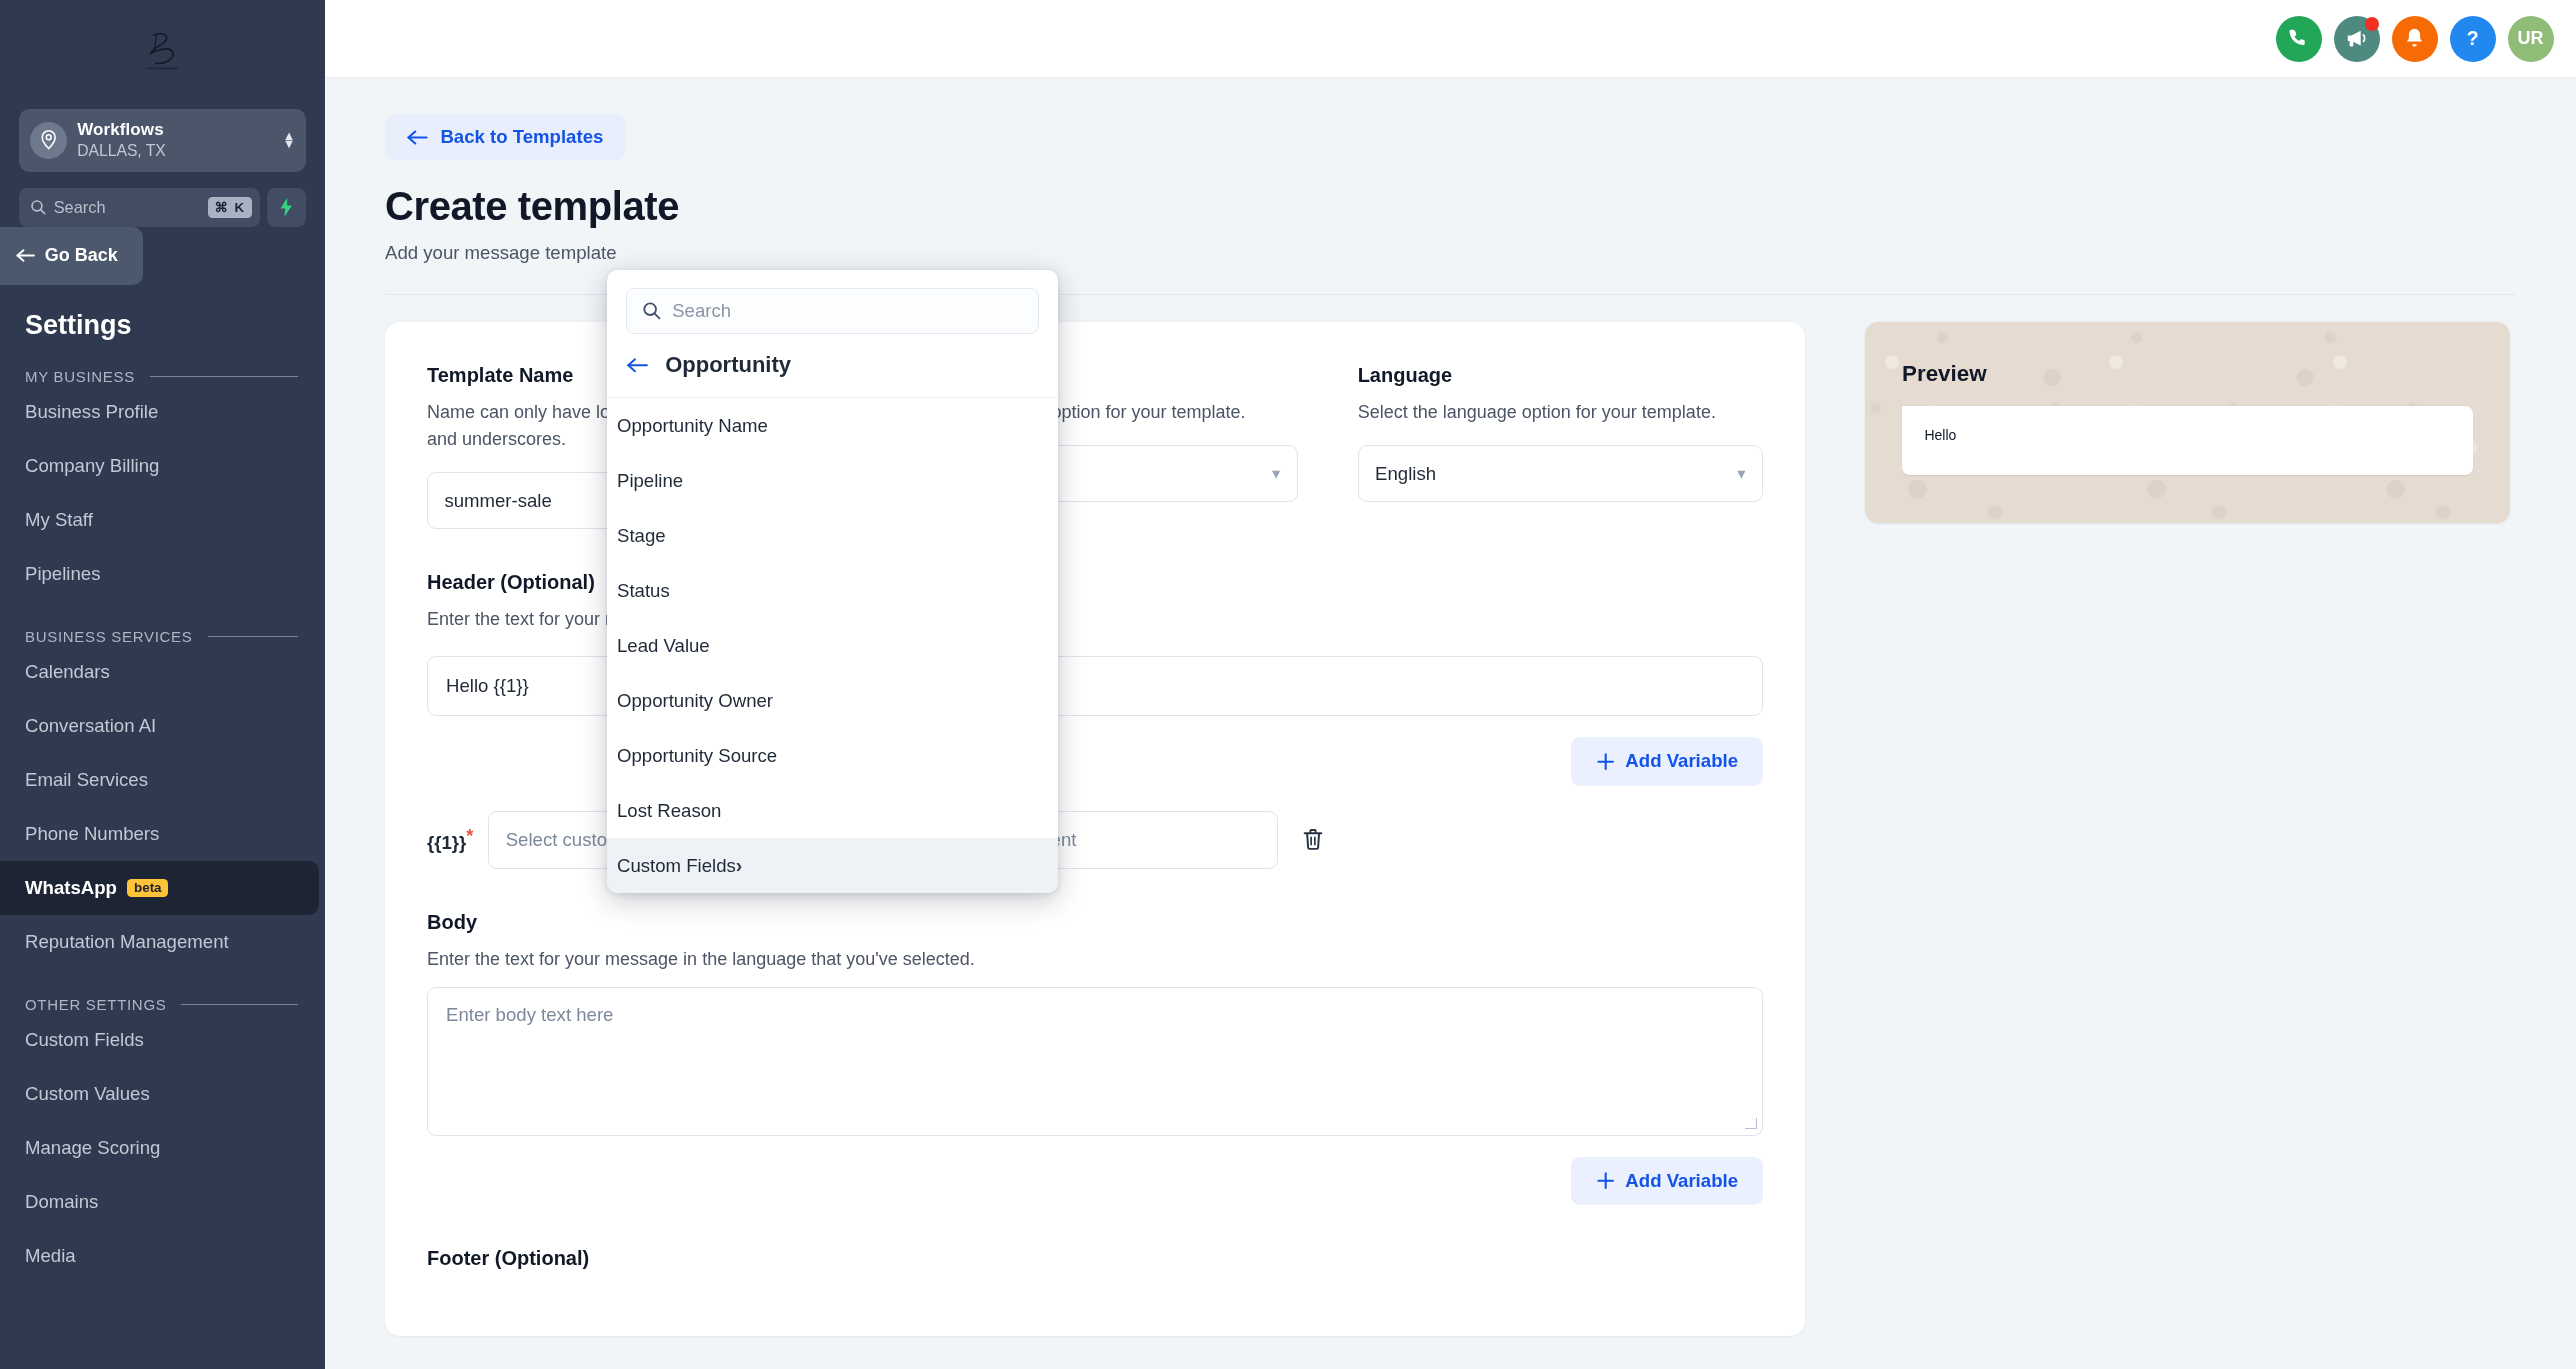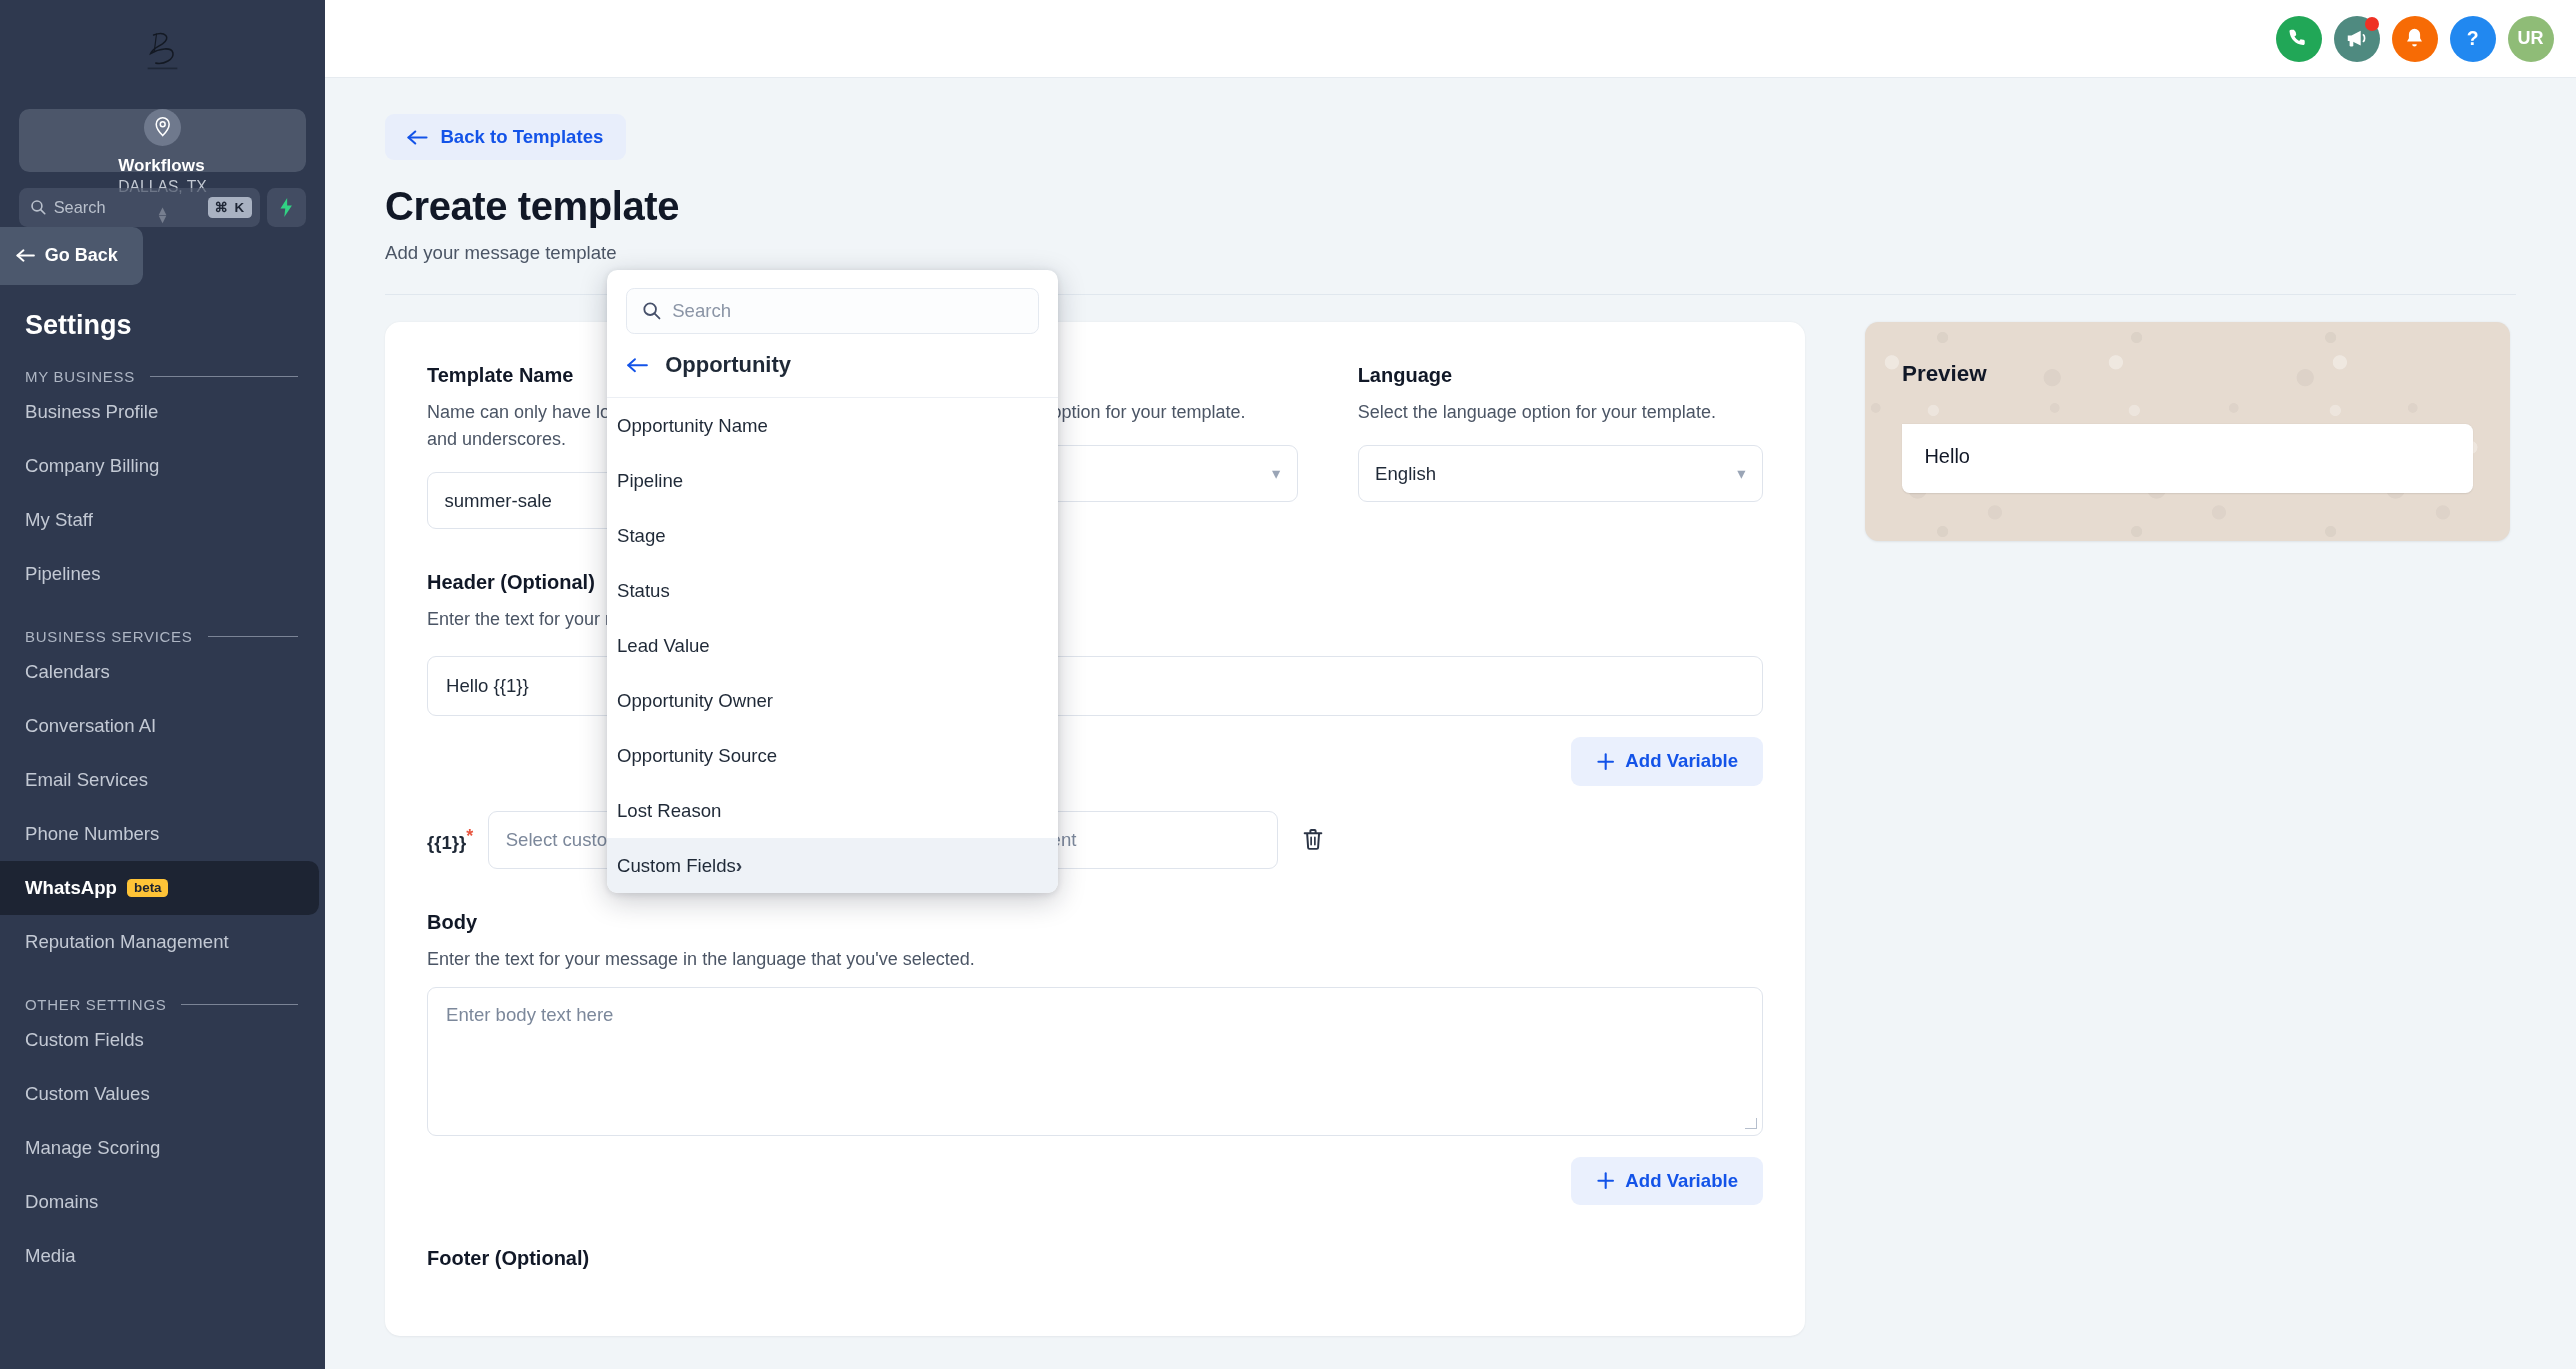--- a/index.html
+++ b/index.html
@@ -19,21 +19,20 @@
   }
   .logo-wrap {
     height: 104px; display: flex; align-items: center; justify-content: center;
   }
   .logo-mark { opacity: .9; }
 
   .loc-card {
     margin: 4.5px 19.4px 0 19.4px; height: 63px; background: #5b6578a8;
     border-radius: 10.4px; display: flex; align-items: center; padding: 0 10.4px; gap: 10.4px;
     cursor: pointer;
-    flex-direction: column;
   }
   .loc-avatar {
     width: 37px; height: 37px; border-radius: 50%; background: #6f798d;
     display: flex; align-items: center; justify-content: center; flex: 0 0 auto;
   }
   .loc-texts { flex: 1 1 auto; min-width: 0; line-height: 1.2; }
   .loc-title { color: #ffffff; font-size: 17px; font-weight: 700; letter-spacing: 0.1px; }
   .loc-sub { color: #c2c8d2; font-size: 15.7px; margin-top: 1.5px; }
   .loc-chev { color: #e3e6ec; font-size: 12.7px; line-height: 8.2px; text-align: center; }
 
@@ -180,22 +179,22 @@
       radial-gradient(circle at 90% 60%, rgba(255,255,255,.3) 0 6px, transparent 6.7px),
       radial-gradient(circle at 22% 70%, rgba(0,0,0,.04) 0 9px, transparent 9.7px),
       radial-gradient(circle at 58% 85%, rgba(0,0,0,.035) 0 6.7px, transparent 7.5px),
       radial-gradient(circle at 6% 48%,  rgba(0,0,0,.035) 0 4.5px, transparent 5.2px),
       radial-gradient(circle at 34% 44%, rgba(255,255,255,.28) 0 5.2px, transparent 6px);
     background-size: 224px 224px, 194px 194px, 253px 253px, 209px 209px, 239px 239px, 224px 224px, 179px 179px, 201px 201px;
     box-shadow: 0 0.7px 2.2px rgba(16,24,40,.08);
   }
   .preview-title { font-size: 22.4px; font-weight: 700; color: #111827; }
   .bubble {
-    margin-top: 37px; background: #ffffff; border-radius: 7.5px; border-top-left-radius: 0;
-    padding: 21px 22.4px; font-size: 20px; color: #111827; min-height: 69px;
+    margin-top: 19px; background: #ffffff; border-radius: 7.5px; border-top-left-radius: 0;
+    padding: 21px 22.4px; font-size: 14px; color: #111827; min-height: 69px;
     box-shadow: 0 0.7px 1.5px rgba(0,0,0,.09);
   }
 
   
   #varpop {
     position: absolute; left: 607px; top: 270px; width: 451px;
     background: #ffffff; border-radius: 10.4px;
     box-shadow: 0 7.5px 28px rgba(16,24,40,.22), 0 1.5px 6px rgba(16,24,40,.10);
     z-index: 60; overflow: hidden;
   }

